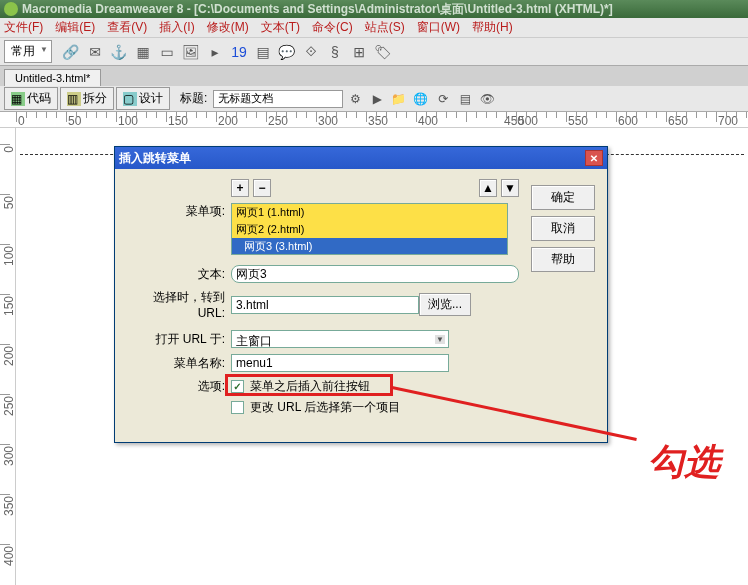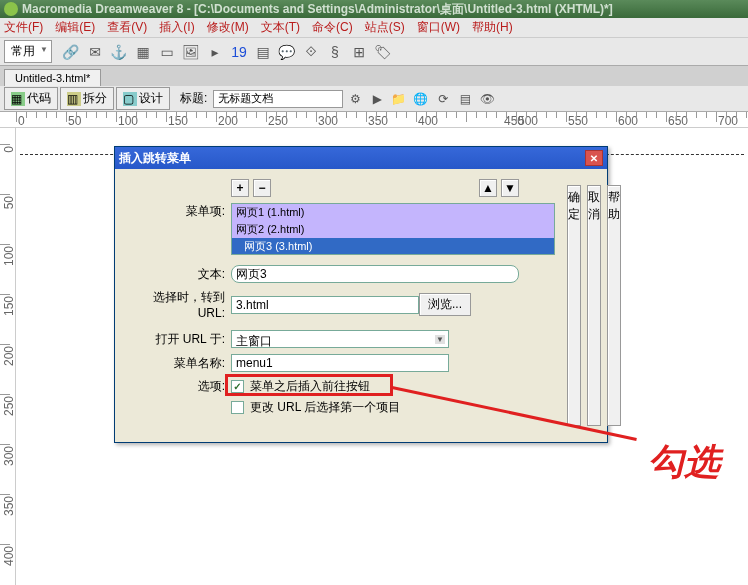--- a/index.html
+++ b/index.html
@@ -45,31 +45,31 @@
 
 .doc-area { position: absolute; left: 16px; top: 128px; right: 0; bottom: 0; background: #fff; }
 .doc-dashed { position: absolute; left: 4px; top: 26px; right: 4px; height: 2px; border-top: 1px dashed #333; }
 
 
 .dialog { position: absolute; left: 114px; top: 146px; width: 494px; background: #ece9d8; border: 1px solid #003c74; box-shadow: 2px 2px 4px rgba(0,0,0,0.3); }
 .dlg-title { background: linear-gradient(#3668d9, #2758c9); height: 22px; display: flex; align-items: center; justify-content: space-between; padding: 0 4px; color: #fff; font-weight: bold; }
 .dlg-close { width: 18px; height: 16px; background: #d9534f; border: 1px solid #a33; display: flex; align-items: center; justify-content: center; color: #fff; font-size: 10px; font-weight: bold; }
 .dlg-body { padding: 10px 12px 16px 12px; display: flex; gap: 12px; }
 .dlg-left { flex: 1; }
-.dlg-right { width: 72px; display: flex; flex-direction: row; gap: 6px; padding-top: 6px; }
+.dlg-right { width: 72px; display: flex; flex-direction: column; gap: 6px; padding-top: 6px; }
 .dlg-btn { border: 1px solid #999; background: #f0f0f0; padding: 3px 0; text-align: center; box-shadow: inset 1px 1px #fff; }
 
 .row { display: flex; align-items: center; margin-bottom: 6px; }
 .row-label { width: 104px; text-align: right; padding-right: 6px; }
 .row-field { flex: 1; display: flex; align-items: center; gap: 4px; }
 
 .icon-btns { display: flex; gap: 4px; }
 .ib { width: 18px; height: 18px; border: 1px solid #999; background: #f0f0f0; display: flex; align-items: center; justify-content: center; font-weight: bold; font-size: 12px; box-shadow: inset 1px 1px #fff; }
 
-.listbox { width: 324px; height: 52px; border: 1px solid #7a9; background: #c4b5fd; overflow: hidden; }
+.listbox { width: 277px; height: 52px; border: 1px solid #7a9; background: #fde047; overflow: hidden; }
 .listbox .item { padding: 1px 4px; font-size: 11px; }
 .listbox .item.selected { background: #316ac5; color: #fff; padding-left: 12px; }
 
 .text-input { border: 1px solid #7a9; background: #fff; padding: 2px 4px; height: 18px; }
 .select-input { border: 1px solid #7a9; background: #fff; padding: 2px 18px 2px 4px; height: 18px; position: relative; }
 .select-input:after { content: "▼"; font-size: 8px; position: absolute; right: 3px; top: 4px; color: #555; background: #e0e0e0; padding: 0 1px; }
 
 .browse-btn { border: 1px solid #999; background: #f0f0f0; padding: 2px 8px; box-shadow: inset 1px 1px #fff; }
 
 .checkbox-row { display: flex; align-items: center; margin-bottom: 4px; }

